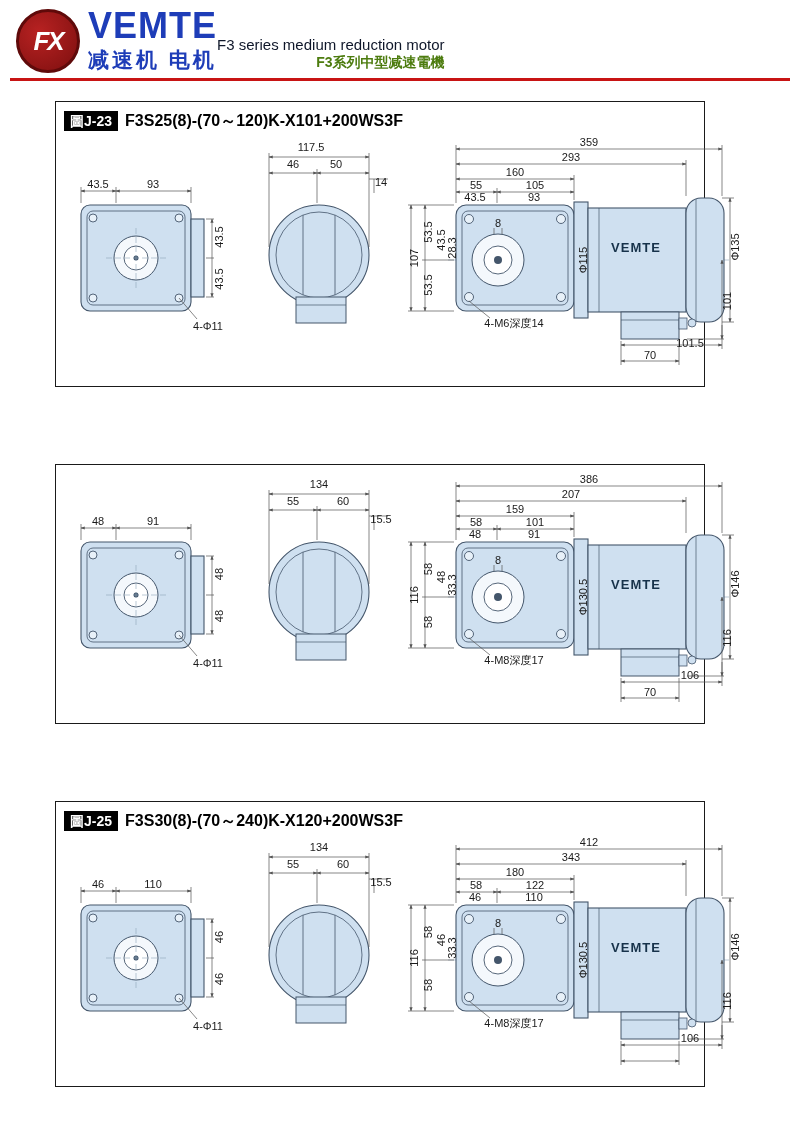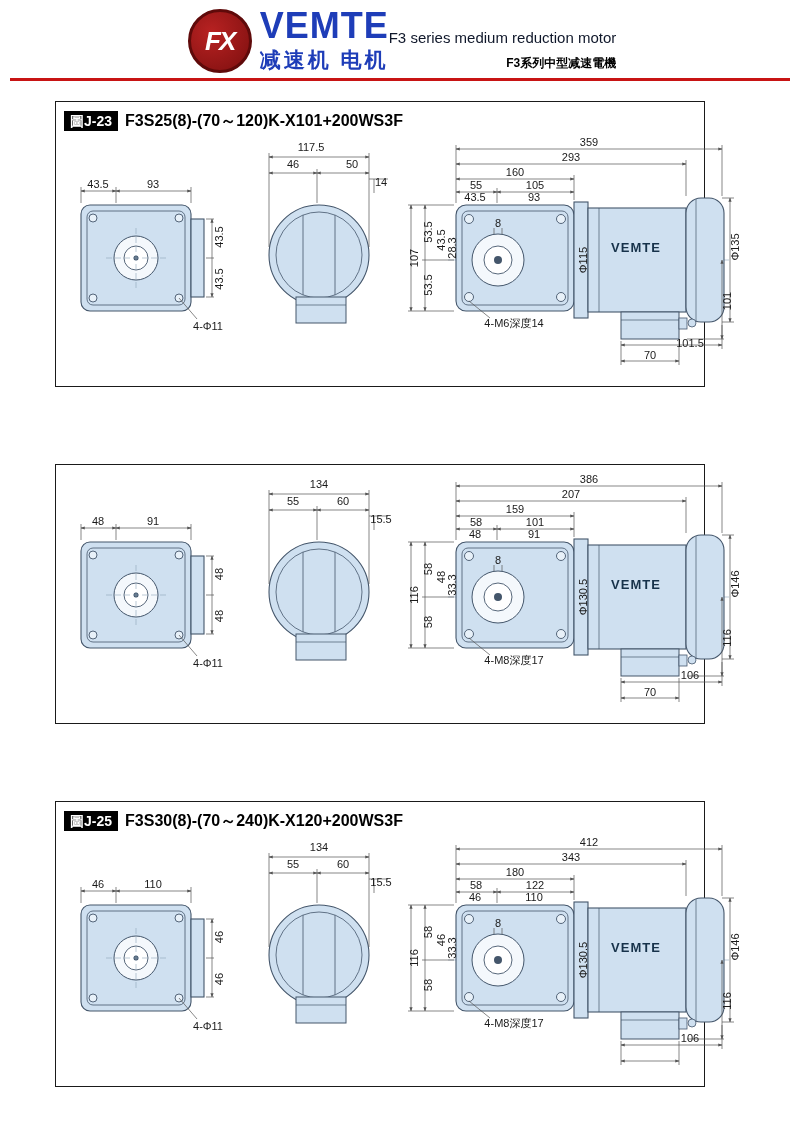--- a/index.html
+++ b/index.html
@@ -1,29 +1,29 @@
 <!DOCTYPE html>
 <html><head>
 <meta charset="utf-8">
 <style>
   html,body{margin:0;padding:0;background:#ffffff;}
   body{width:800px;height:1133px;font-family:"Liberation Sans",sans-serif;color:#111;position:relative;overflow:hidden;}
 
   
-  .page-header{display:flex;justify-content:center;align-items:flex-end;padding:8px 12px 0 16px;}
+  .page-header{display:flex;justify-content:flex-start;align-items:flex-end;padding:8px 12px 0 16px;}
   .logo{display:flex;align-items:center;}
   .emblem{width:64px;height:64px;border-radius:50%;background:radial-gradient(circle at 35% 35%, #b82222, #7d0f0f);
           border:3px solid #5f0a0a;display:flex;align-items:center;justify-content:center;box-sizing:border-box;}
   .emblem span{color:#fff;font-weight:bold;font-style:italic;font-size:26px;letter-spacing:-2px;}
   .logo-text{margin-left:8px;}
   .brand{color:#1e3db8;font-weight:bold;font-size:36px;line-height:1;letter-spacing:1px;}
   .brand-sub{color:#1e3db8;font-weight:bold;font-size:21px;letter-spacing:3px;margin-top:2px;}
   .series{text-align:right;padding-bottom:2px;}
   .series-en{font-size:15px;color:#0f172a;}
-  .series-zh{font-size:12px;font-weight:bold;color:#000000;margin-top:9px;}
+  .series-zh{font-size:14px;font-weight:bold;color:#4d7c0f;margin-top:1px;}
   .rule{height:3px;background:#c81414;margin:4px 10px 0 10px;}
 
   
   .panels{margin:20px 0 0 55px;width:690px;}
   .panel{box-sizing:border-box;width:650px;border:1.5px solid #1a1a1a;padding:5px 0 6px 0;margin-bottom:77px;background:#fff;}
   .panel:last-child{margin-bottom:16px;}
   .panel-head{height:24px;margin:2px 0 0 8px;display:flex;align-items:center;}
   .tag{background:#000;color:#fff;font-weight:bold;font-size:14px;padding:2px 6px;line-height:1.2;}
   .ptitle{font-weight:bold;font-size:16px;margin-left:7px;color:#000;}
   .drawing-wrap{position:relative;width:688px;height:245px;margin:2px auto 0 auto;}
@@ -187,21 +187,21 @@
           <use href="#drw"></use>
         </svg>
       <div class="labels-layer">
           <span class="dim" style="left: 42px; top: 49px;">43.5</span>
           <span class="dim" style="left: 97px; top: 49px;">93</span>
           <span class="dim rot" style="left: 163px; top: 102px;">43.5</span>
           <span class="dim rot" style="left: 163px; top: 144px;">43.5</span>
           <span class="dim" style="left: 152px; top: 191px;">4-Φ11</span>
           <span class="dim" style="left: 255px; top: 12px;">117.5</span>
           <span class="dim" style="left: 237px; top: 29px;">46</span>
-          <span class="dim" style="left: 296px; top: 29px;">50</span>
+          <span class="dim" style="left: 280px; top: 29px;">50</span>
           <span class="dim" style="left: 325px; top: 47px;">14</span>
           <span class="dim" style="left: 533px; top: 7px;">359</span>
           <span class="dim" style="left: 515px; top: 22px;">293</span>
           <span class="dim" style="left: 459px; top: 37px;">160</span>
           <span class="dim" style="left: 420px; top: 50px;">55</span>
           <span class="dim" style="left: 479px; top: 50px;">105</span>
           <span class="dim" style="left: 419px; top: 62px;">43.5</span>
           <span class="dim" style="left: 478px; top: 62px;">93</span>
           <span class="dim" style="left: 442px; top: 88px;">8</span>
           <span class="dim rot" style="left: 358px; top: 123px;">107</span>

